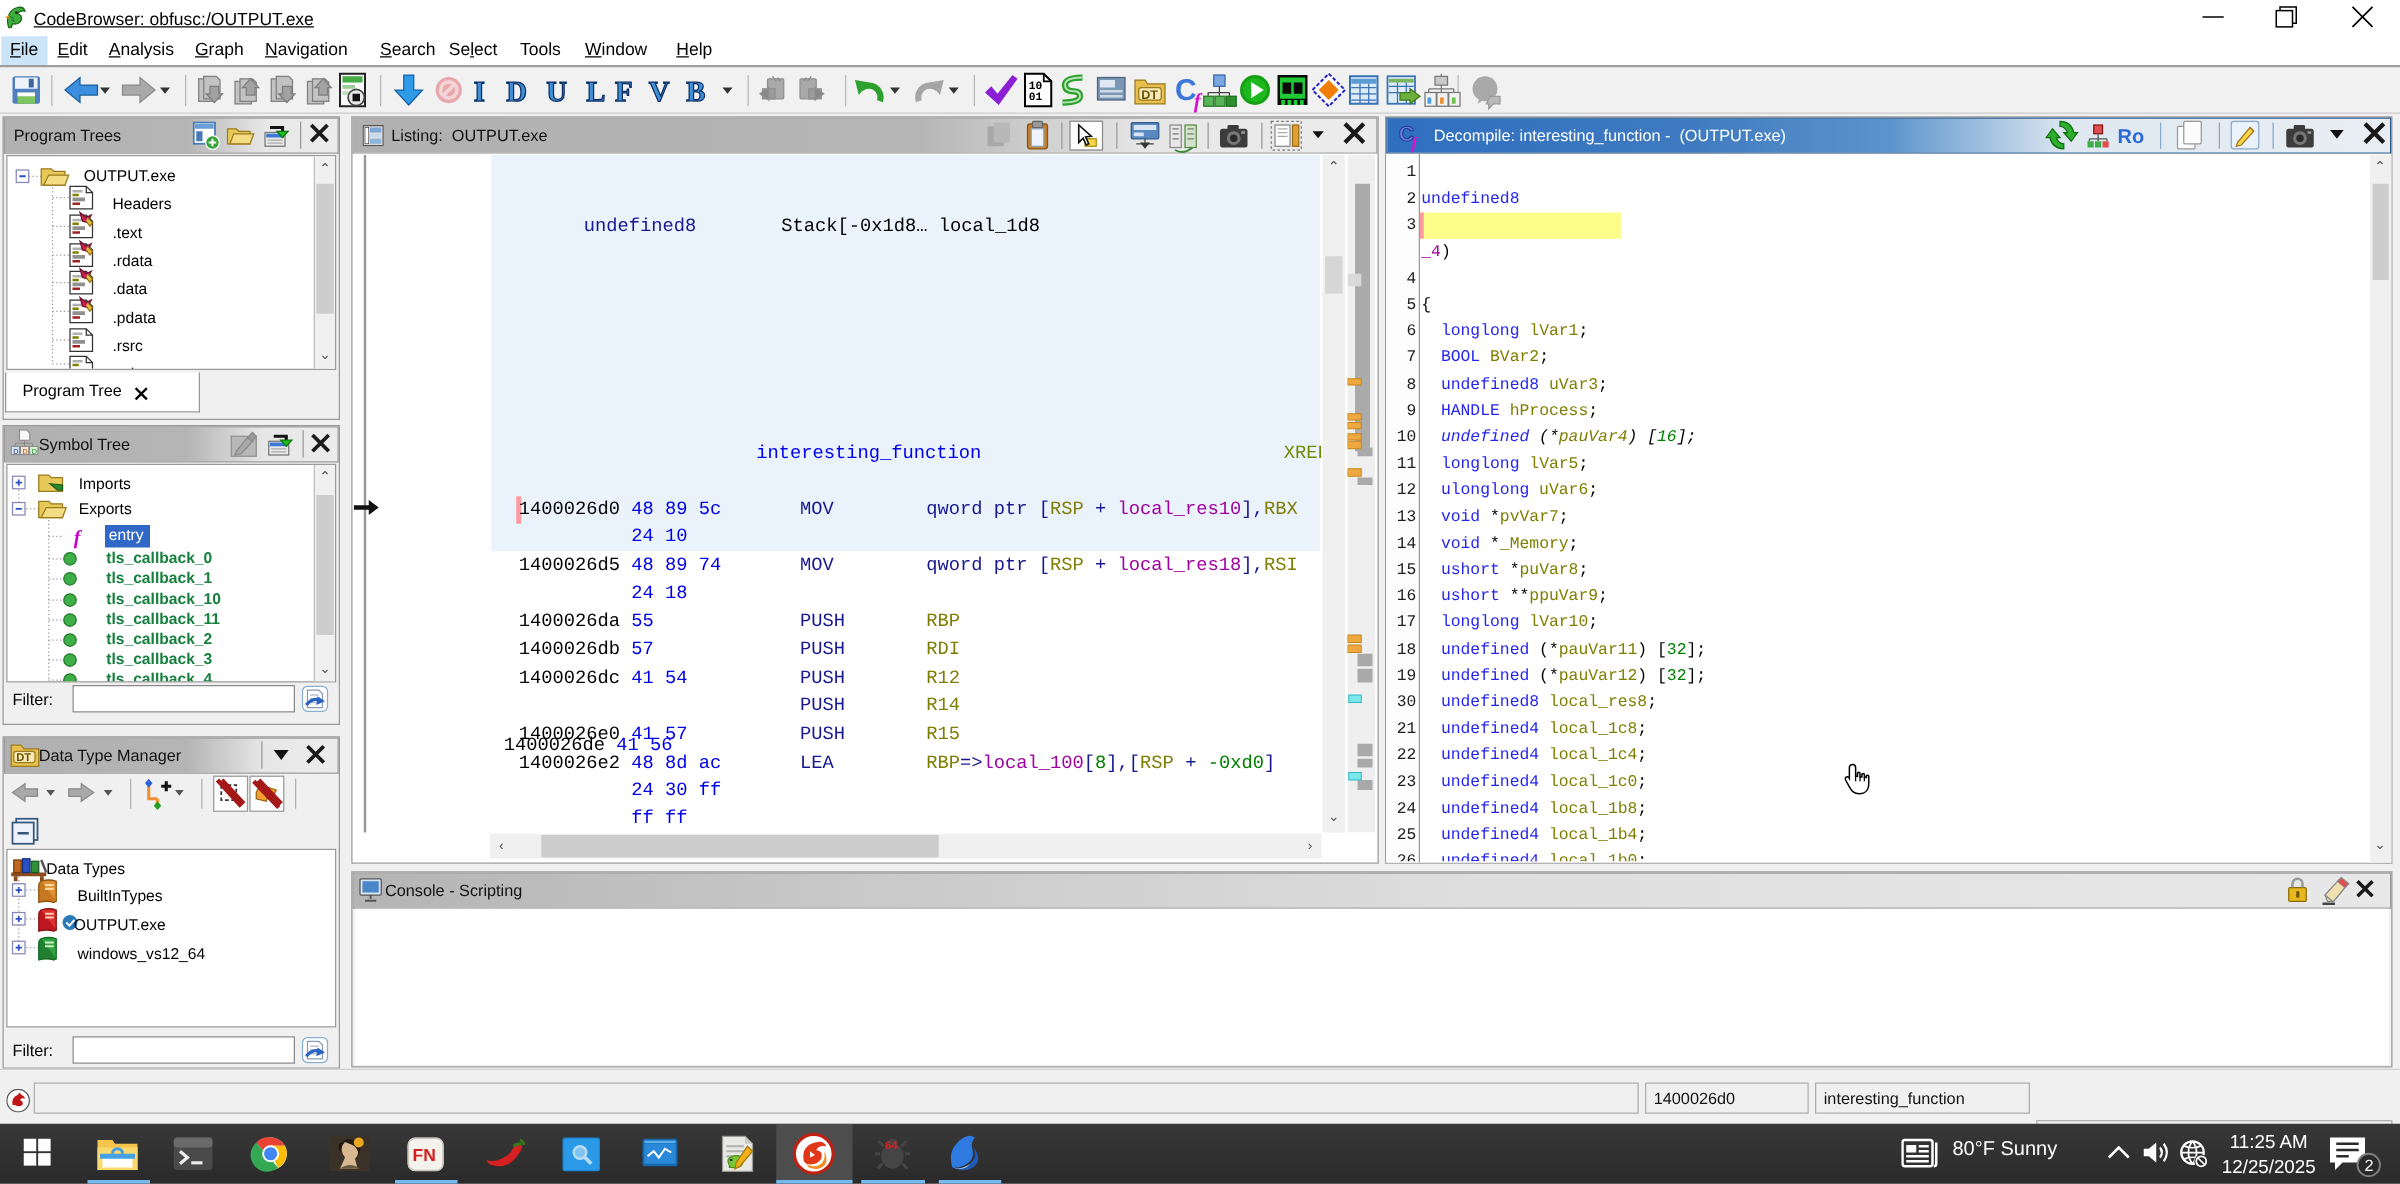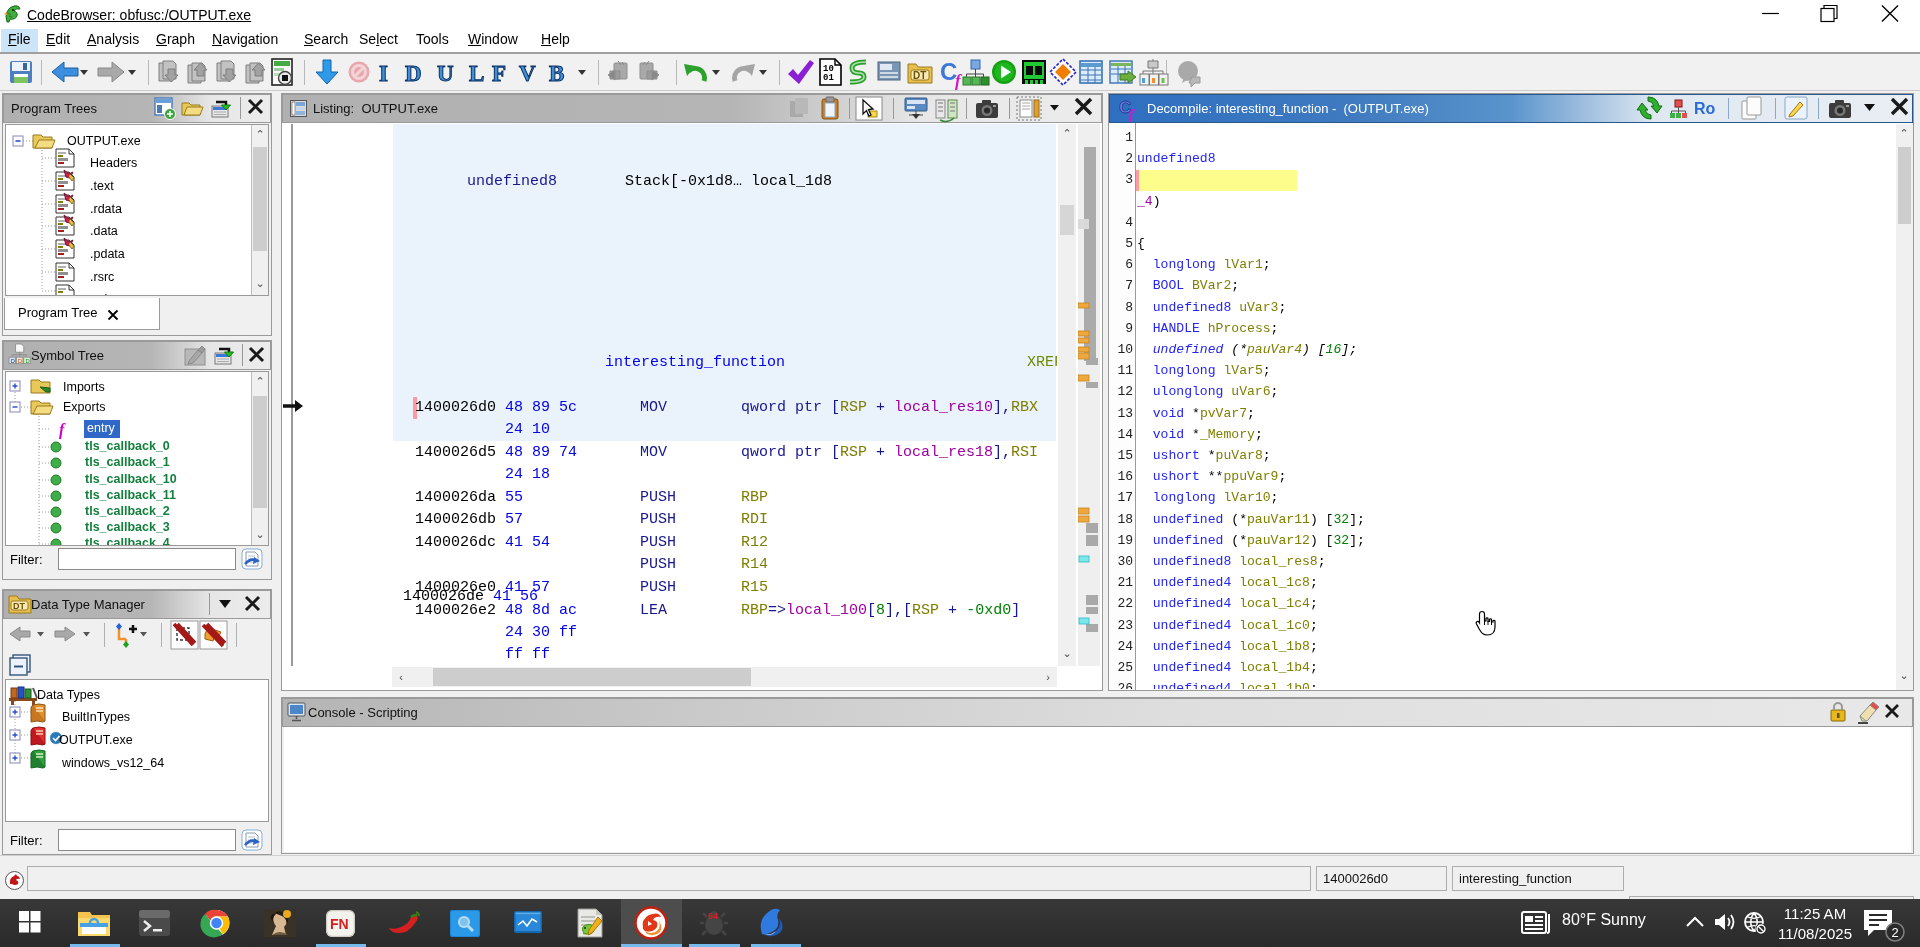--- a/index.html
+++ b/index.html
@@ -994,20 +994,20 @@
       <path d="M15 6 q3 4 0 8 M18 3 q5 7 0 14" stroke="#fff" stroke-width="1.8" fill="none"></path>
     </svg>
 <svg class="abs" style="left:1743px;top:911px;width:24px;height:24px;" viewBox="0 0 24 24">
       <circle cx="11" cy="11" r="9" stroke="#fff" stroke-width="1.8" fill="none"></circle>
       <path d="M2 11 H20 M11 2 a14 14 0 0 1 0 18 M11 2 a14 14 0 0 0 0 18 M4 5.5 a12 9 0 0 0 14 0 M4 16.5 a12 9 0 0 1 14 0" stroke="#fff" stroke-width="1.4" fill="none"></path>
       <circle cx="18" cy="18" r="5.5" fill="#2a2a2a"></circle>
       <circle cx="18" cy="18" r="4" stroke="#fff" stroke-width="1.4" fill="none"></circle>
       <path d="M15.2 15.2 l5.6 5.6" stroke="#fff" stroke-width="1.4"></path>
     </svg>
 <div class="abs" style="left:1775px;top:905px;width:80px;font-size:15px;color:#fff;text-align:center;">11:25 AM</div>
-<div class="abs" style="left:1775px;top:925px;width:80px;font-size:15px;color:#fff;text-align:center;">11/08/2025</div>
+<div class="abs" style="left:1775px;top:925px;width:80px;font-size:15px;color:#fff;text-align:center;">12/25/2025</div>
 <svg class="abs" style="left:1862px;top:908px;width:70px;height:34px;" viewBox="0 0 70 34">
       <path d="M2 2 H30 V22 H12 L6 28 V22 H2 Z" fill="#fff"></path>
       <path d="M7 7 h18 M7 12 h18 M7 17 h10" stroke="#2a2a2a" stroke-width="2"></path>
       <circle cx="33" cy="24" r="9" fill="#2a2a2a" stroke="#808080" stroke-width="1.5"></circle>
       <text x="29.5" y="29" font-size="13" fill="#fff" font-family="Liberation Sans,sans-serif">2</text>
     </svg>
 </div>
 
 </body></html>

